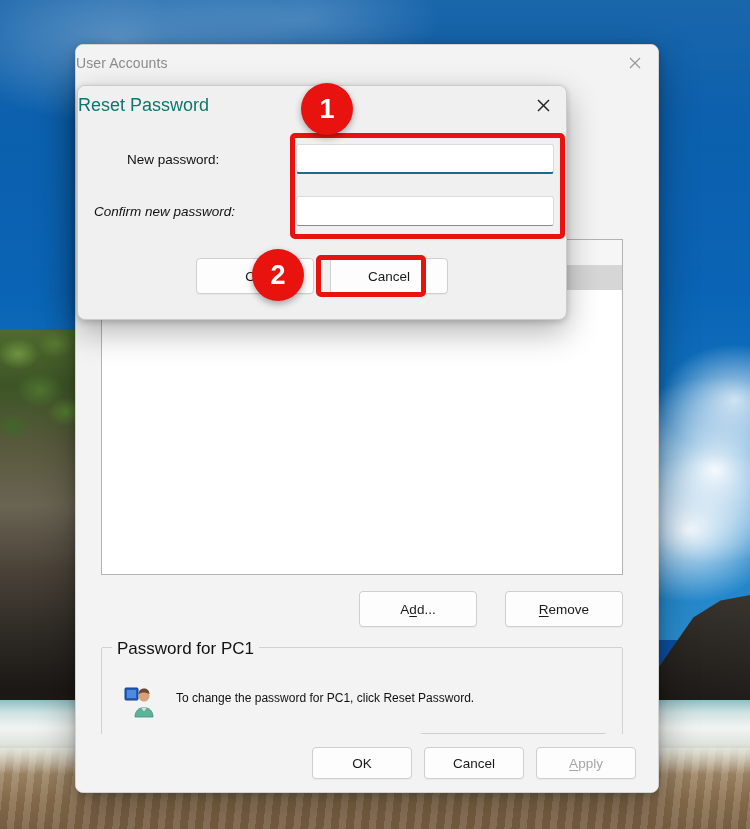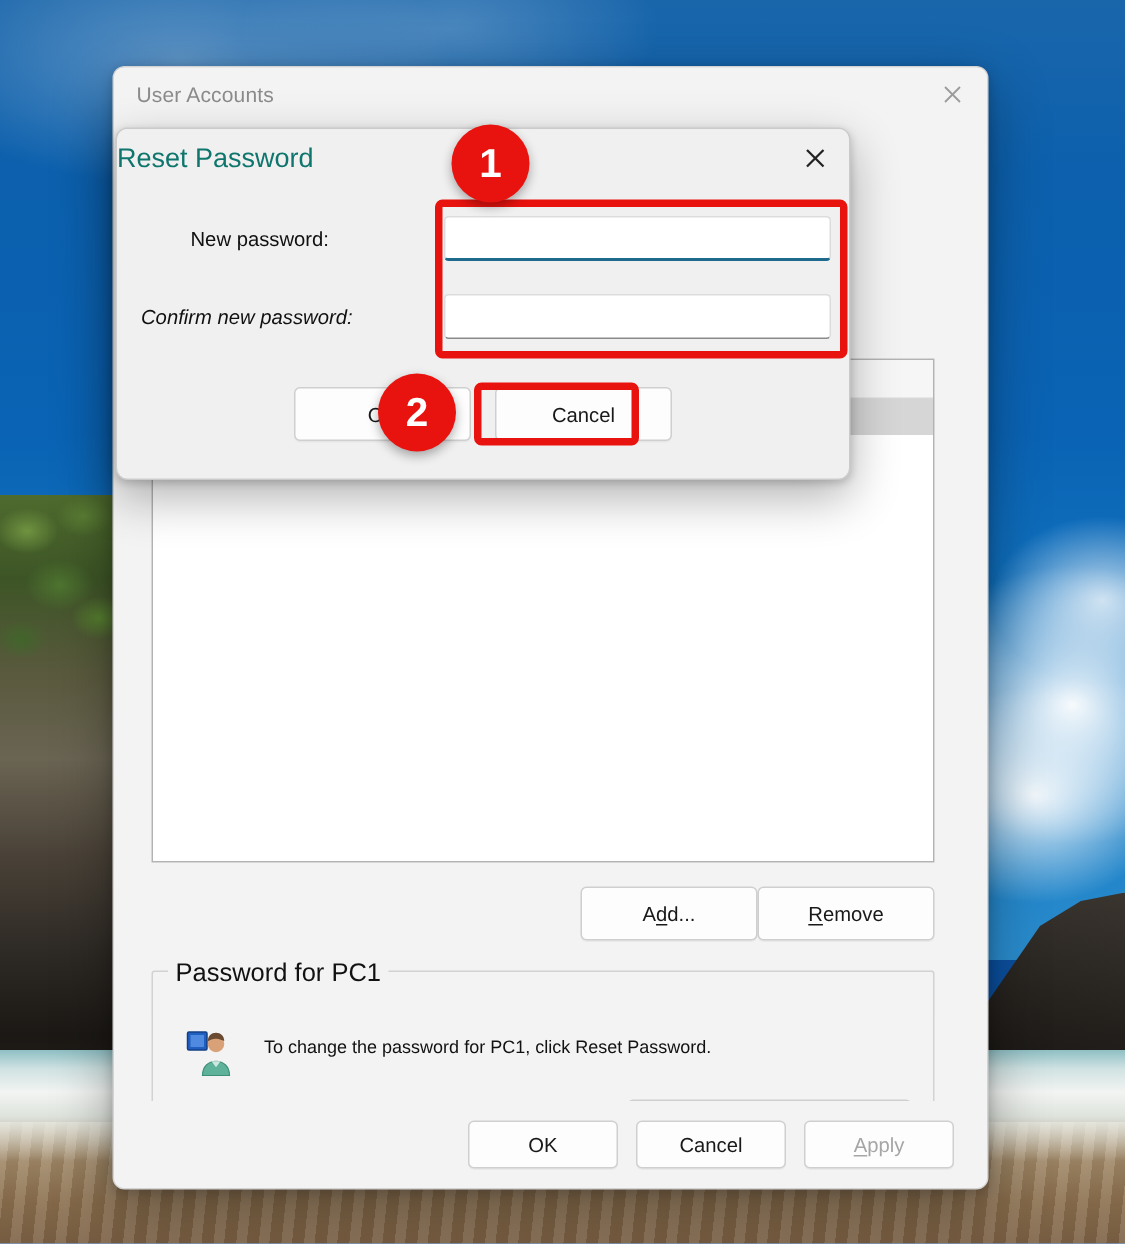--- a/index.html
+++ b/index.html
@@ -70,21 +70,21 @@
     border: 1px solid #d3d3d3;
     box-shadow: 0 14px 38px rgba(0,0,0,0.34), 0 2px 8px rgba(0,0,0,0.20);
     overflow: hidden;
   }
   .ua-titlebar {
     position: relative; height: 36px;
     background: #f3f3f3;
     display: flex; align-items: center;
   }
   .ua-title {
-    font-size: 14px; color: #8b8b8b; margin-left: 15px; letter-spacing: 0.1px;
+    font-size: 14px; color: #8b8b8b; letter-spacing: 0.1px;
   }
   .ua-close {
     position: absolute; right: 0; top: 0; width: 46px; height: 36px;
     display: flex; align-items: center; justify-content: center;
   }
   .ua-close svg { width: 12px; height: 12px; stroke: #9a9a9a; stroke-width: 1.2; }
 
   .ua-body { position: relative; padding: 0 22px; }
 
   .ua-intro {
@@ -110,21 +110,21 @@
     font-size: 12.5px; color: #111; background: #d6d6d6;
   }
   .ua-row .user-ico {
     width: 14px; height: 13px; margin-left: 6px; margin-right: 5px;
     background: linear-gradient(180deg,#3e8f84,#2d6d64);
     border-radius: 2px; flex: none;
   }
 
   .ua-btnrow {
     position: absolute; left: 25px; top: 510px; width: 522px;
-    display: flex; justify-content: flex-end; gap: 0;
+    display: flex; justify-content: flex-end; gap: 28px;
   }
   .winbtn {
     background: #fdfdfd; border: 1px solid #cfcfcf; border-radius: 4px;
     font-family: "Liberation Sans", sans-serif; font-size: 13.5px; color: #191919;
     height: 36px; min-width: 118px; padding: 0 12px; cursor: default;
     box-shadow: 0 1px 0 rgba(0,0,0,0.04);
   }
   .winbtn.disabled { color: #a6a6a6; }
   .acc { text-decoration: underline; text-underline-offset: 2px; }
 

